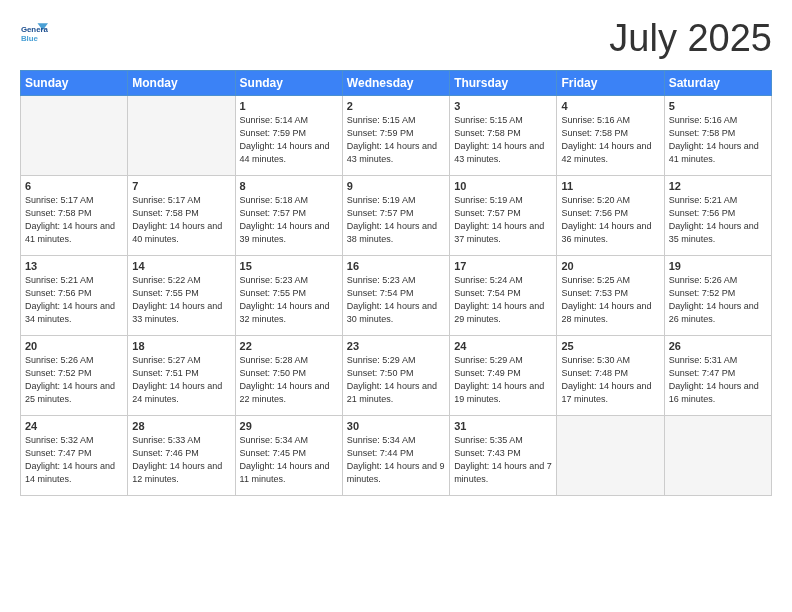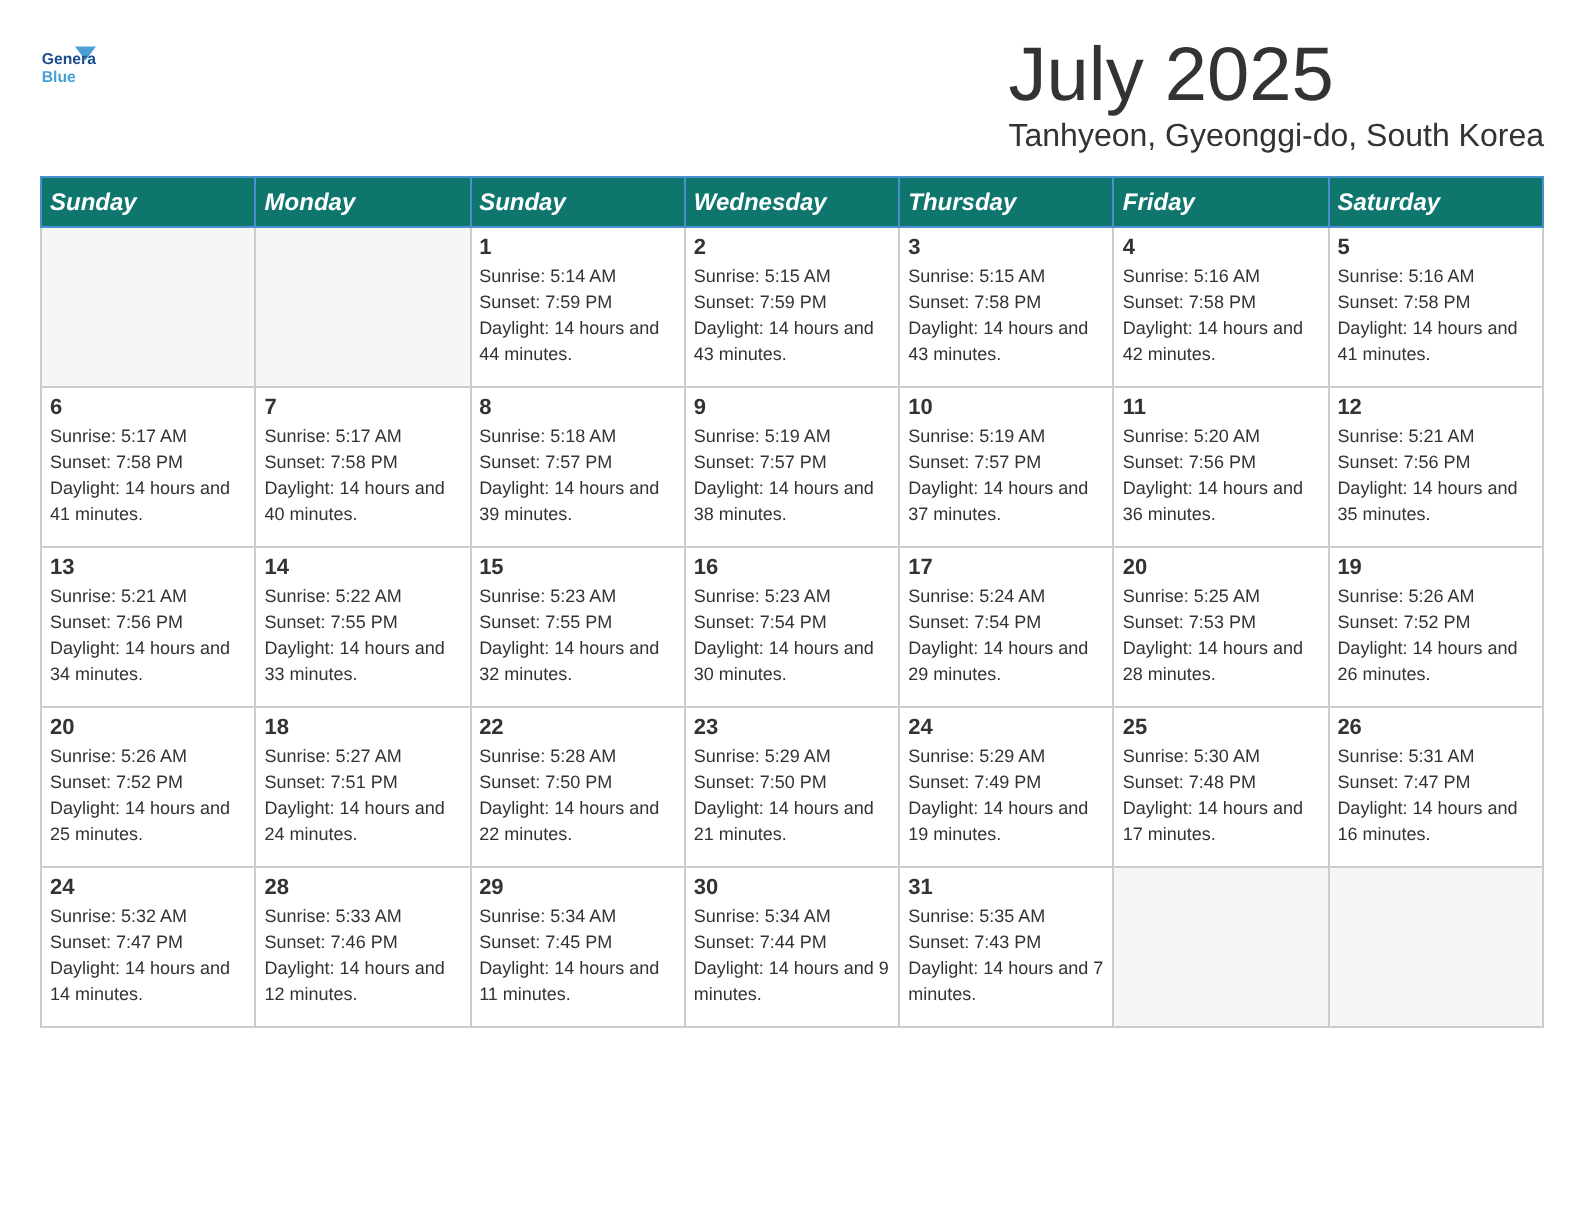--- a/index.html
+++ b/index.html
@@ -43,28 +43,27 @@
       font-size: 16px;
       color: #333;
       font-weight: normal;
     }
     table {
       width: 100%;
       border-collapse: collapse;
       table-layout: fixed;
     }
     thead th {
-      background: #0f766e;
+      background: #3b82f6;
       color: #fff;
       font-size: 12px;
       font-weight: bold;
       padding: 5px 4px;
       text-align: left;
       border: 1px solid #4a90d0;
-      font-style: italic;
     }
     td {
       border: 1px solid #ccc;
       vertical-align: top;
       padding: 4px 4px 3px 4px;
       font-size: 9.5px;
       color: #333;
       height: 80px;
       background: #fff;
     }
@@ -96,21 +95,20 @@
       <svg class="logo-icon" viewBox="0 0 32 32">
         <rect x="0" y="0" width="32" height="32" fill="white"></rect>
         <polygon points="20,6 32,6 26,14" fill="#4aa0d5"></polygon>
         <rect x="0" y="6" width="20" height="20" fill="none"></rect>
         <text x="1" y="16" font-size="9" font-weight="bold" fill="#1a4d8f" font-family="Arial">General</text>
         <text x="1" y="26" font-size="9" font-weight="bold" fill="#4aa0d5" font-family="Arial">Blue</text>
       </svg>
     </div>
     <div class="title-block">
       <div class="month-title">July 2025</div>
-      <div class="location-title">Tanhyeon, Gyeonggi-do, South Korea</div>
     </div>
   </div>
 
   <table>
     <thead>
       <tr>
       <th>Sunday</th>
           <th>Monday</th>
           <th>Sunday</th>
           <th>Wednesday</th>

